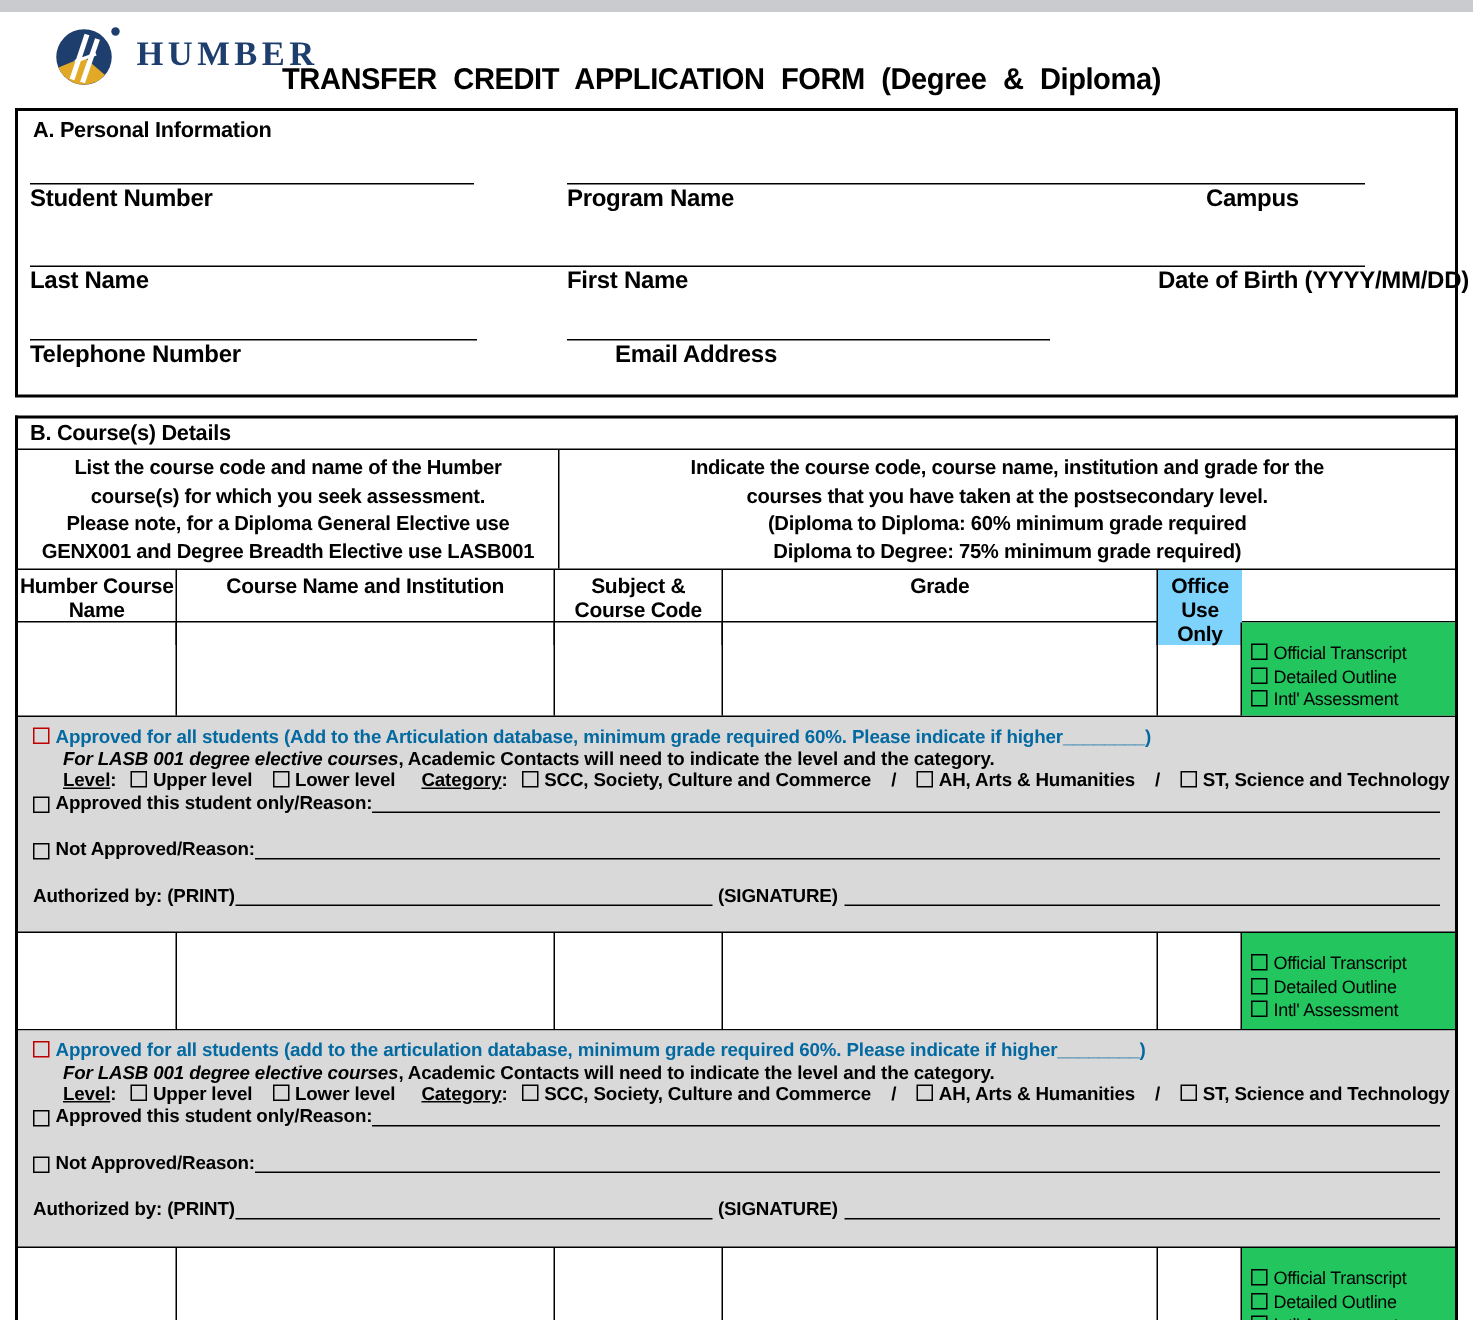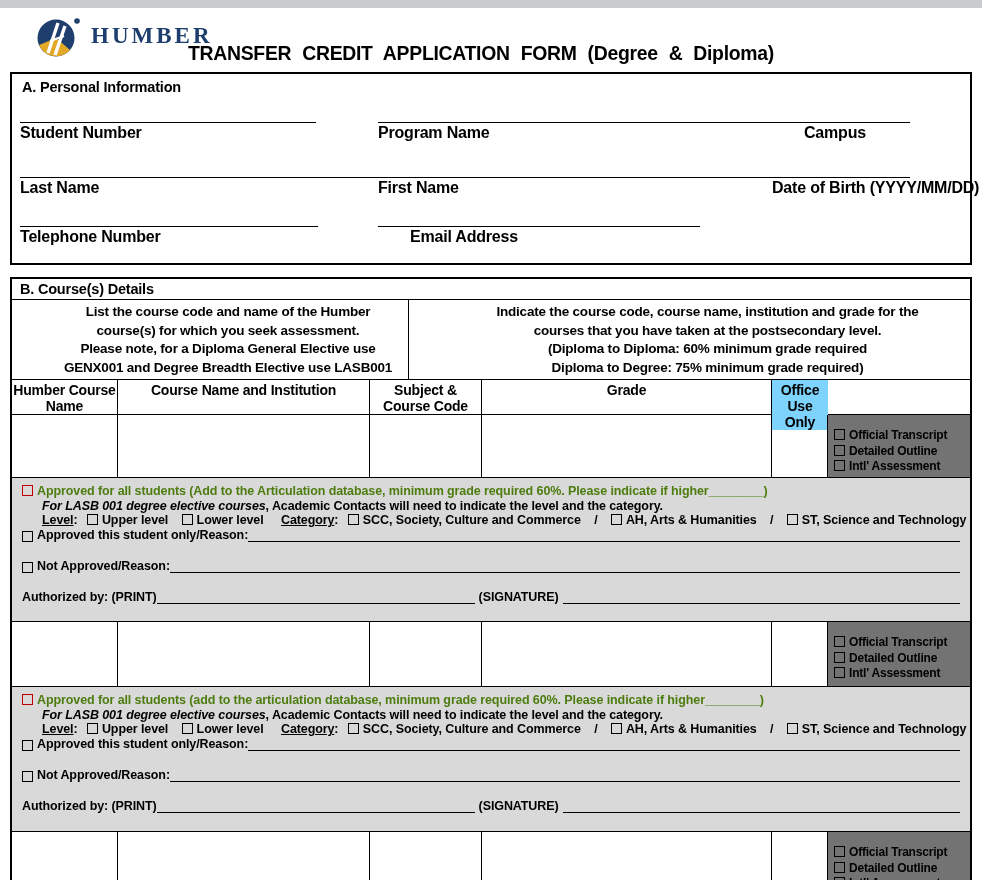--- a/index.html
+++ b/index.html
@@ -15,39 +15,39 @@
   
   .box-a{position:absolute;left:10px;top:72px;width:962px;height:193px;border:2px solid #000;box-sizing:border-box;}
   .sec-title{position:absolute;left:10px;top:5px;font-weight:bold;font-size:14.5px;letter-spacing:-0.2px;}
   .rule{position:absolute;border-bottom:1.5px solid #000;height:14px;}
   .flabel{position:absolute;font-weight:bold;font-size:16px;letter-spacing:-0.2px;white-space:nowrap;}
 
   
   .box-b{position:absolute;left:10px;top:277px;width:962px;height:603px;border:2px solid #000;border-bottom:none;box-sizing:border-box;overflow:hidden;}
   .b-title{height:21px;border-bottom:1.5px solid #000;box-sizing:border-box;font-weight:bold;font-size:14.5px;padding:2px 0 0 8px;letter-spacing:-0.2px;}
   .instr{display:flex;height:80px;border-bottom:1.5px solid #000;box-sizing:border-box;}
-  .instr-cell{font-weight:bold;font-size:13.5px;text-align:center;white-space:pre-line;line-height:18.5px;padding-top:3px;box-sizing:border-box;letter-spacing:-0.2px;margin-left:36px;}
+  .instr-cell{font-weight:bold;font-size:13.5px;text-align:center;white-space:pre-line;line-height:18.5px;padding-top:3px;box-sizing:border-box;letter-spacing:-0.2px;}
   .instr-left{width:361px;border-right:1.5px solid #000;}
   .instr-right{flex:1;}
   .grid{display:grid;grid-template-columns:106px 252px 112px 290px 56px 1fr;}
   .thead{height:35px;border-bottom:1.5px solid #000;box-sizing:border-box;}
   .th{border-right:1.5px solid #000;text-align:center;font-weight:bold;font-size:14px;line-height:16px;padding-top:2px;box-sizing:border-box;letter-spacing:-0.2px;}
   .th:last-child{border-right:none;background:#7dd3fc;}
   .trow{height:63px;border-bottom:1.5px solid #000;box-sizing:border-box;}
   .trow.r2{height:65px;}
   .td{border-right:1.5px solid #000;box-sizing:border-box;}
-  .td.office{border-right:none;background:#737373;padding:13px 0 0 6px;font-size:12px;font-weight:bold;line-height:15.5px;letter-spacing:-0.2px;}
+  .td.office{border-right:none;background:#22c55e;padding:13px 0 0 6px;font-size:12px;font-weight:normal;line-height:15.5px;letter-spacing:-0.2px;}
   .cb{display:inline-block;width:9px;height:9px;border:1.3px solid #000;margin-right:4px;vertical-align:-1px;box-sizing:content-box;background:#fff0;}
   .cb.red{border-color:#C00000;}
 
   
   .approve{background:#D9D9D9;border-bottom:1.5px solid #000;box-sizing:border-box;padding:6px 10px 0 10px;font-size:12.5px;font-weight:bold;letter-spacing:-0.1px;}
   .approve.h1{height:144px;}
   .approve.h2{height:145px;}
-  .red-line{color:#4d7c0f;line-height:14.5px;white-space:nowrap;}
+  .red-line{color:#0369a1;line-height:14.5px;white-space:nowrap;}
   .ind{padding-left:20px;line-height:14.5px;white-space:nowrap;}
   .it{font-style:italic;}
   .ul{text-decoration:underline;}
   .gap1{margin-left:10px;}
   .gap2{margin-left:14px;}
   .fill-row{display:flex;align-items:flex-end;line-height:14px;}
   .fill{flex:1;border-bottom:1.3px solid #000;height:12px;}
   .fill.fixed{flex:none;width:318px;}
   .sig-label{margin:0 4px 0 4px;white-space:nowrap;}
   .nowrap{white-space:nowrap;}

